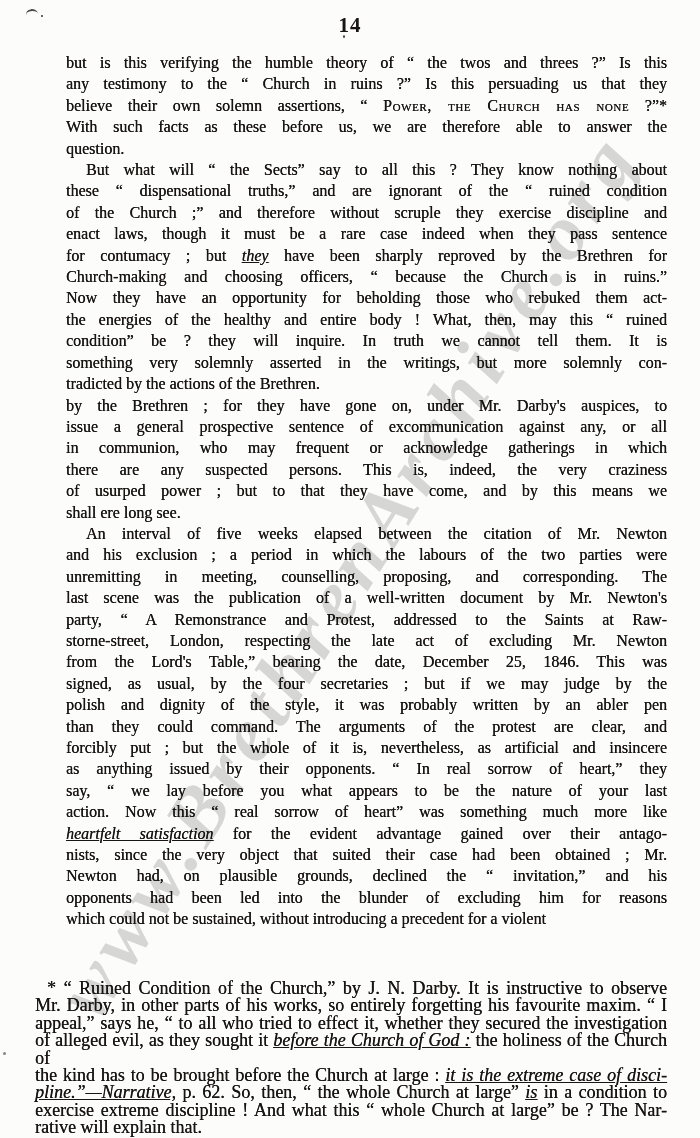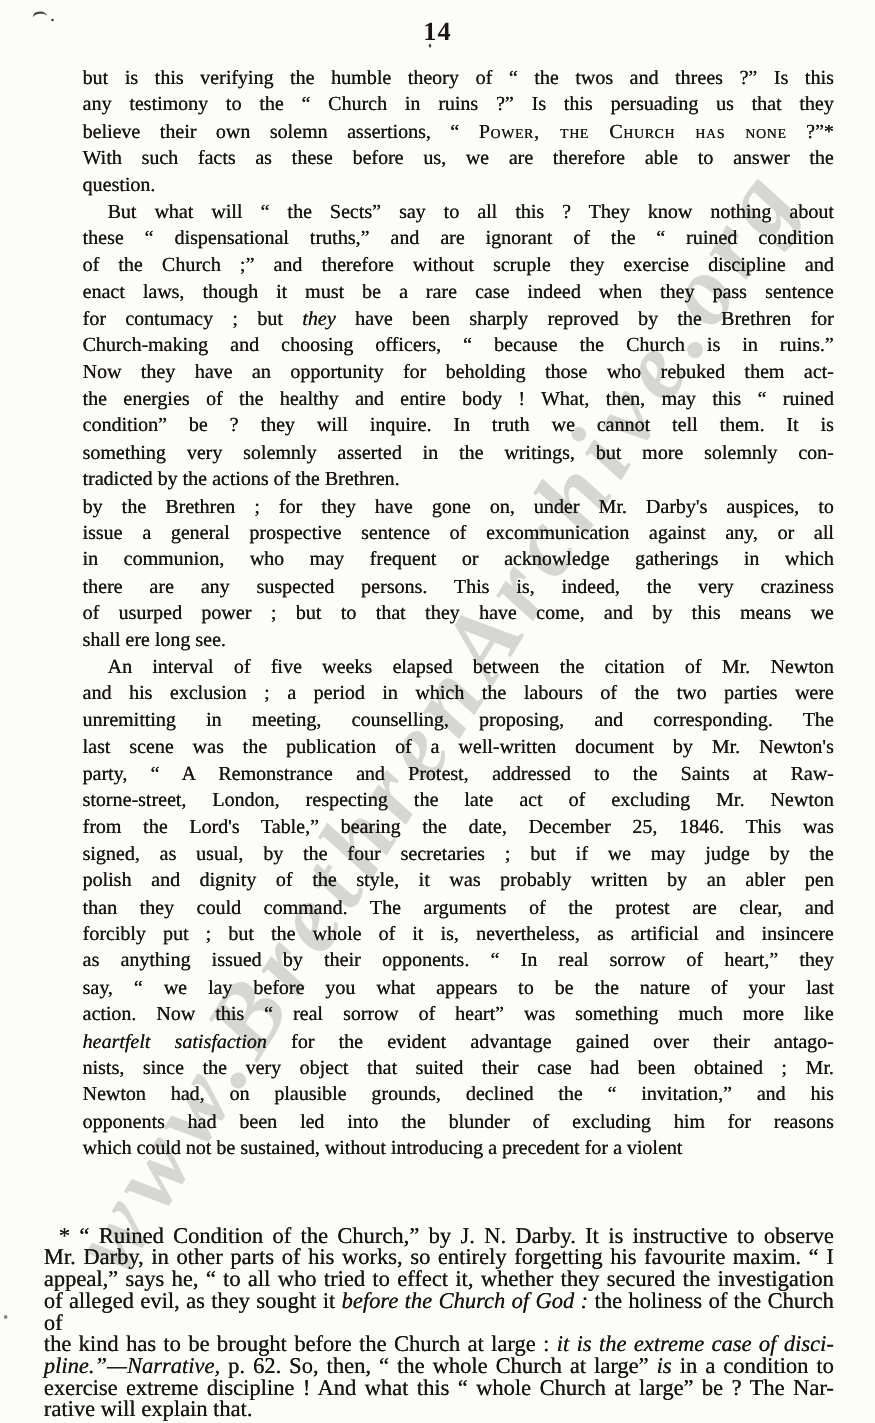--- a/index.html
+++ b/index.html
@@ -42,21 +42,21 @@
   }
   .paragraph { margin: 0; }
   .line {
     font-size: 16px; line-height: 21.4px;
     text-align: justify; text-align-last: justify;
     text-shadow: 0.2px 0 0 currentColor;
     margin-left: 31px;
   }
   .line.indent { text-indent: 20px; }
   .line.para-end { text-align-last: left; }
-  .italic { font-style: italic; }
+  .italic { font-style: italic; text-decoration: underline; }
   .smallcaps { font-variant: small-caps; letter-spacing: 0.6px; }
 
   .footnote {
     position: absolute; left: 35px; top: 980px; width: 632px;
     z-index: 1;
   }
   .fn-line {
     font-size: 18px; line-height: 17.4px;
     text-align: justify; text-align-last: justify;
     text-shadow: 0.15px 0 0 currentColor;

